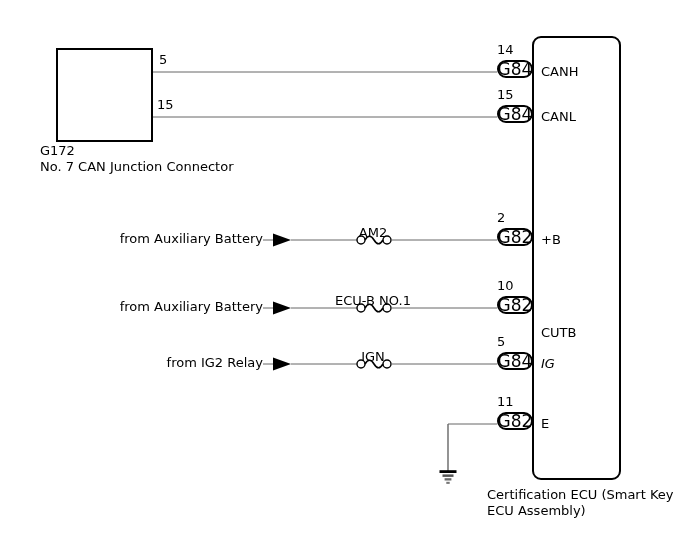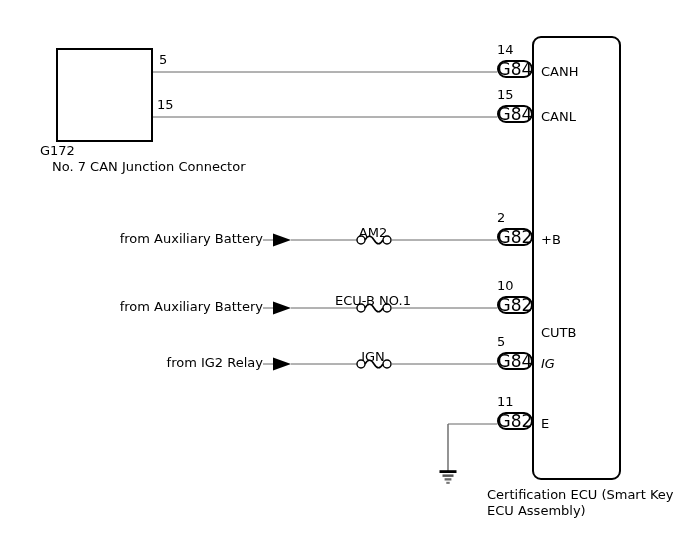--- a/index.html
+++ b/index.html
@@ -92,21 +92,21 @@
         <rect x="444.6" y="478.2" width="6.8" height="2.3" fill="#666"></rect>
         <rect x="446.3" y="481.8" width="3.4" height="2.1" fill="#777"></rect>
       </g>
     </g>
   </svg>
 
   <div class="jbox"></div>
   <div class="txt" style="left:159px;top:52px;">5</div>
   <div class="txt" style="left:157px;top:97px;">15</div>
   <div class="txt" style="left:40px;top:143px;">G172</div>
-  <div class="txt" style="left:40px;top:159px;margin-left:12px;">No. 7 CAN Junction Connector</div>
+  <div class="txt" style="left:40px;top:159px;">No. 7 CAN Junction Connector</div>
 
   <div class="ecu"></div>
   <div class="txt" style="left:487px;top:487px;">Certification ECU (Smart Key</div>
   <div class="txt" style="left:487px;top:503px;">ECU Assembly)</div>
 
   <div class="src" style="top:231px;">from Auxiliary Battery</div>
   <div class="src" style="top:299px;">from Auxiliary Battery</div>
   <div class="src" style="top:355px;">from IG2 Relay</div>
 
   <div class="fuselbl" style="top:213px;">AM2</div>

